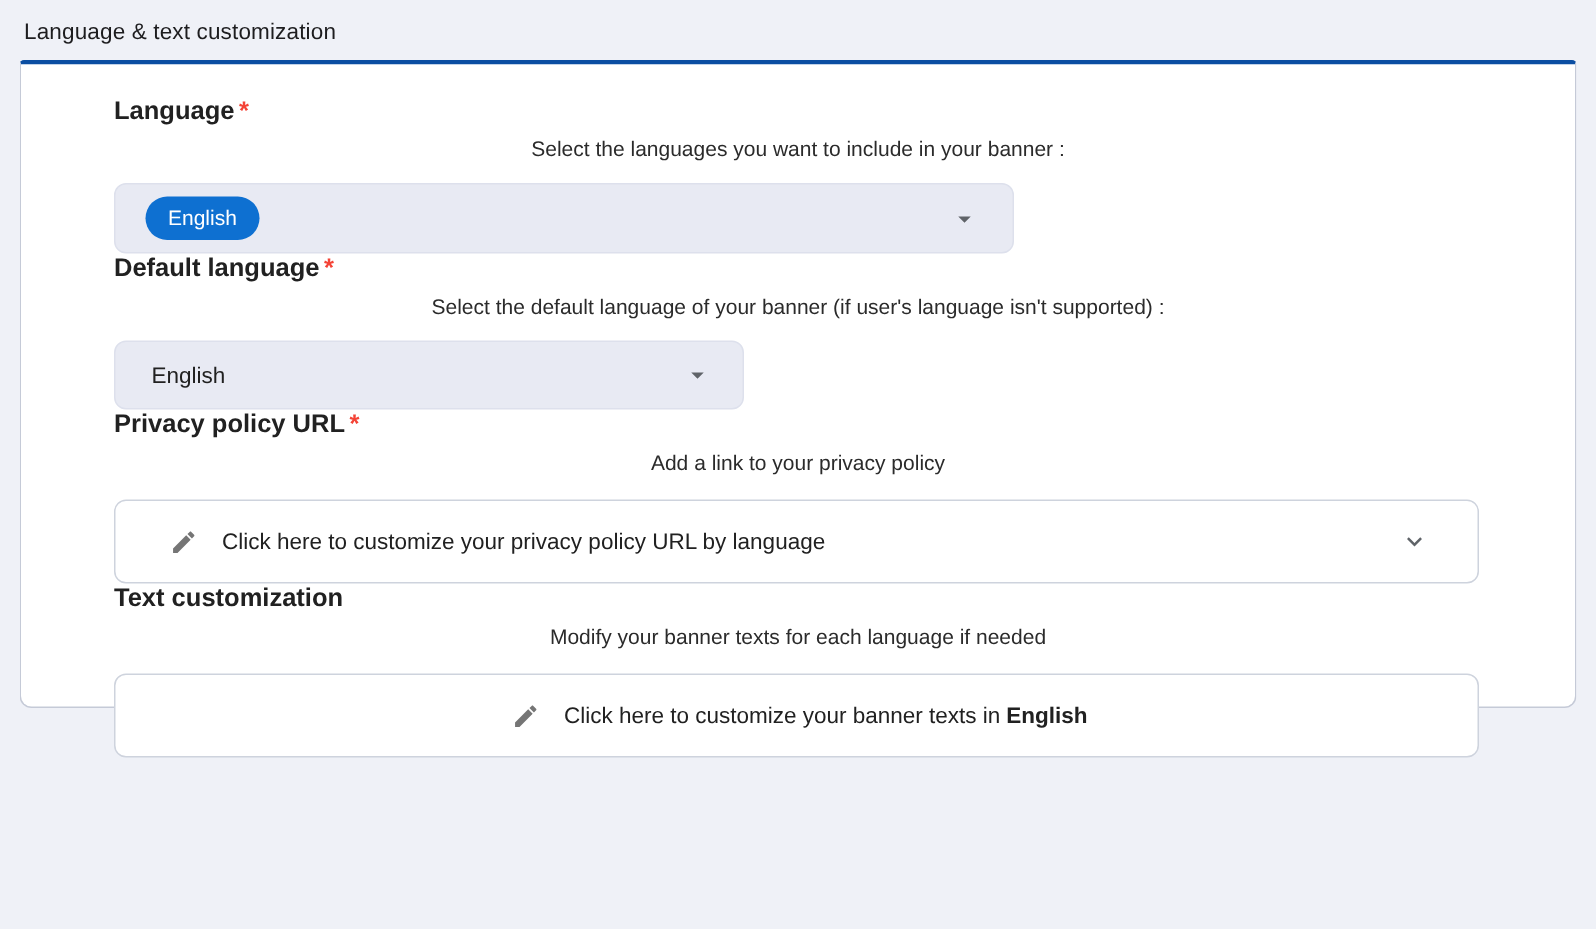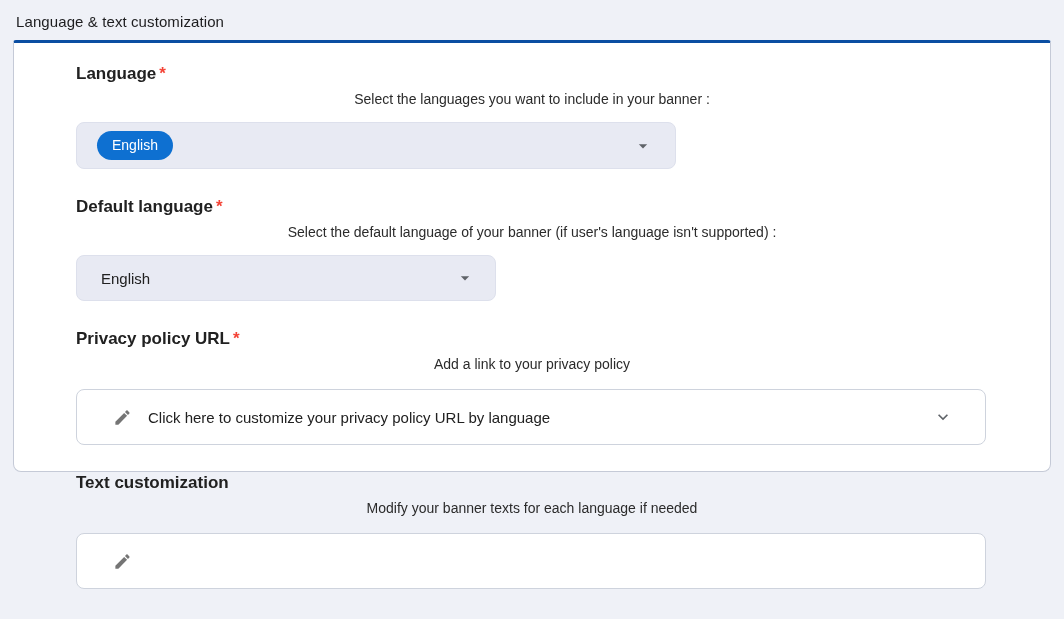--- a/index.html
+++ b/index.html
@@ -19,21 +19,21 @@
   }
   .card {
     margin: 0 13px;
     height: 432px;
     background: #ffffff;
     border: 1px solid #c5cad7;
     border-top: 3px solid #0b4ea2;
     border-radius: 3px 3px 8px 8px;
     padding: 21px 62px 0 62px;
   }
-  .section { margin-top: 28px; }
+  .section { }
   .section:first-child { margin-top: 0; }
   .section-heading {
     font-size: 17px;
     font-weight: 700;
     color: #212121;
   }
   .required-marker { color: #f44336; font-weight: 700; margin-left: 3px; }
   .section-desc {
     margin-top: 7px;
     font-size: 14px;
@@ -75,20 +75,21 @@
   }
   .expander-row {
     margin-top: 17px;
     width: 910px; height: 56px;
     background: #ffffff;
     border: 1px solid #ced3dd;
     border-radius: 8px;
     display: flex; align-items: center;
     padding: 0 32px 0 36px;
     cursor: pointer;
+    justify-content: center;
   }
   .row-icon { display: flex; align-items: center; margin-right: 16px; }
   .row-text { font-size: 15px; color: #212121; }
   .row-text .bold-lang { font-weight: 700; margin-left: 4px; }
   .reset-button {
     margin-left: auto;
     background: none;
     border: none;
     font-family: "Liberation Sans", sans-serif;
     font-size: 11.5px;
@@ -161,16 +162,19 @@
     <div class="section-heading">
       <span>Text customization</span>
     </div>
     <div class="section-desc">Modify your banner texts for each language if needed</div>
     <div class="expander-row">
       <span class="row-icon">
         <svg width="19" height="19" viewBox="0 0 24 24">
             <path d="M3 17.25V21h3.75L17.81 9.94l-3.75-3.75L3 17.25zM20.71 7.04c.39-.39.39-1.02 0-1.41l-2.34-2.34c-.39-.39-1.02-.39-1.41 0l-1.83 1.83 3.75 3.75 1.83-1.83z" fill="#757575"></path>
           </svg>
       </span>
+      <span class="row-text">
+        <span>Click here to customize your banner texts in</span><span class="bold-lang">English</span>
+      </span>
     </div>
   </div>
 
 </div>
 
 </body></html>

